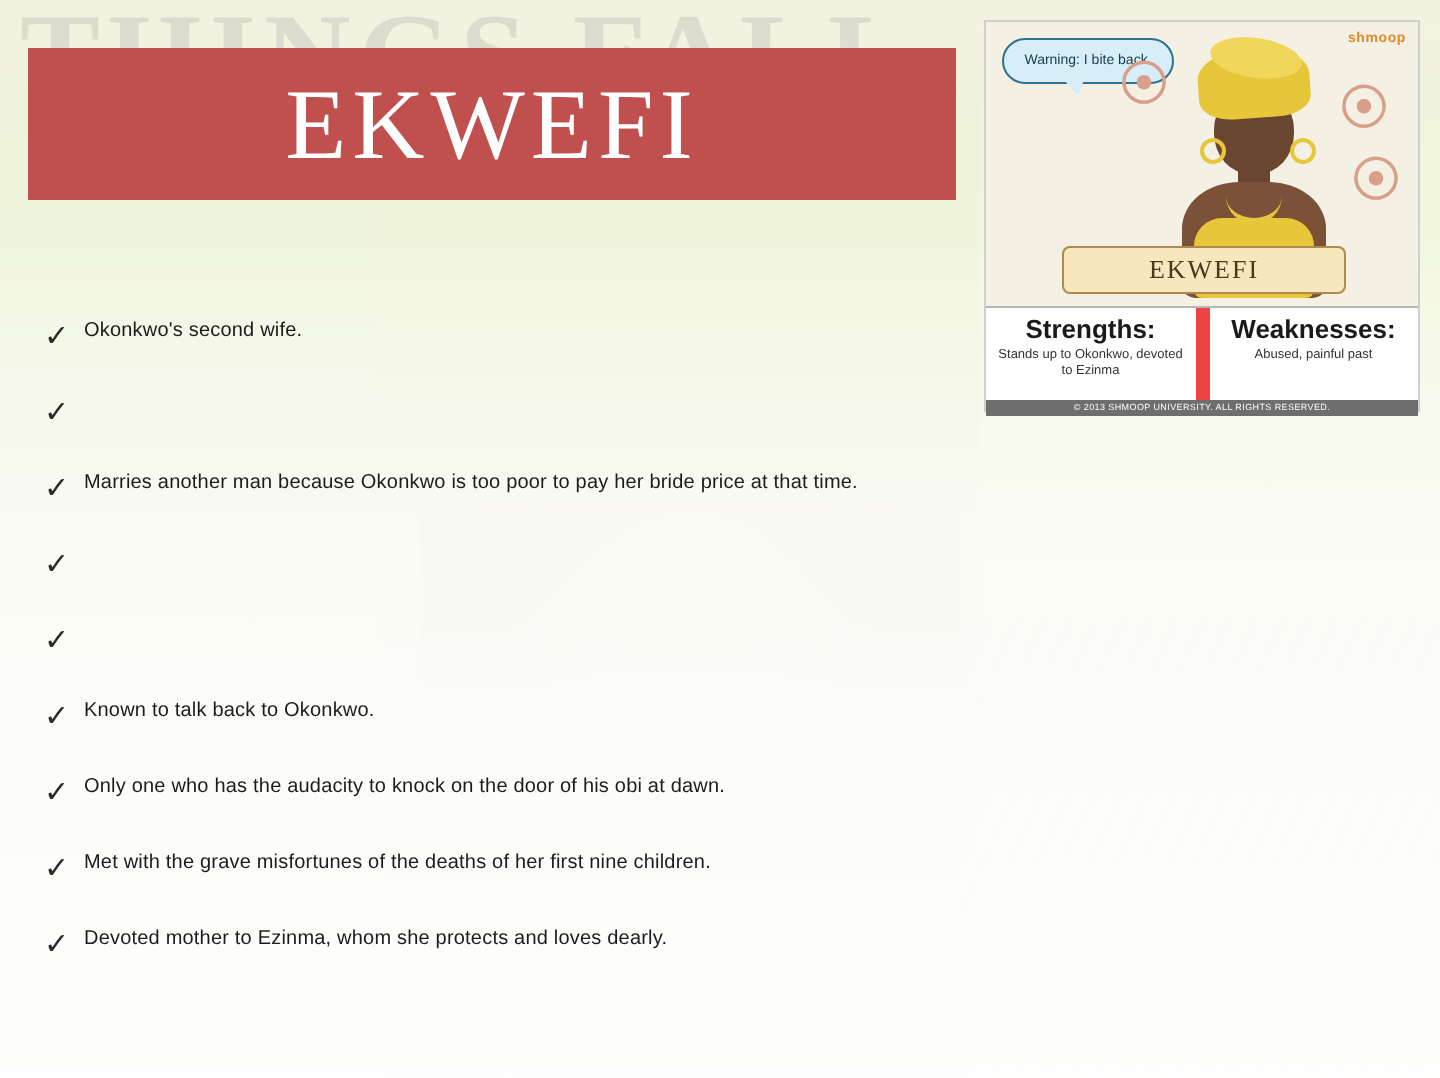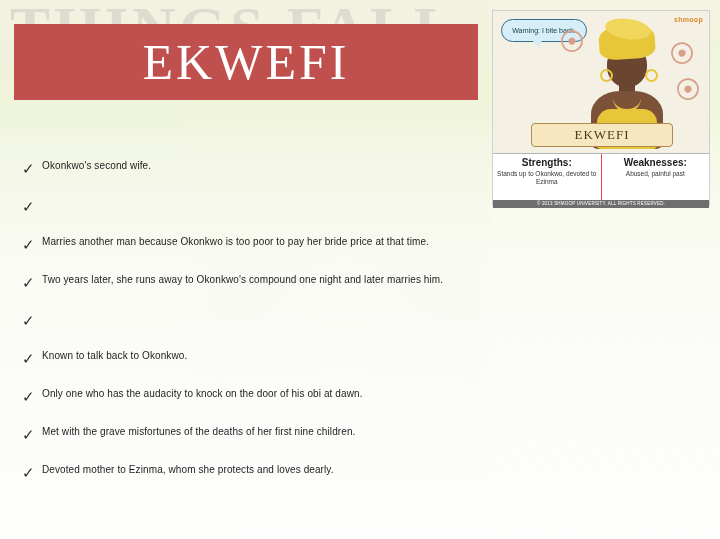--- a/index.html
+++ b/index.html
@@ -248,23 +248,23 @@
     display: flex;
     height: 46px;
     border-top: 1px solid #b7b7b7;
   }
   .card-col {
     flex: 1;
     padding: 3px 4px 0 4px;
     box-sizing: border-box;
     text-align: center;
   }
-  .card-col + .card-col { border-left: 1px solid #ef4444; }
+  .card-col + .card-col { border-left: 7px solid #ef4444; }
   .card-col-title {
-    font-size: 10px;
+    font-size: 13px;
     font-weight: bold;
     color: #1a1a1a;
     margin-bottom: 2px;
   }
   .card-col-body {
     font-size: 6.5px;
     line-height: 1.3;
     color: #333333;
   }
   .card-footer {
@@ -369,21 +369,20 @@
     </div>
     <div class="bullet">
       <span class="bullet-mark">✓</span>
     </div>
     <div class="bullet">
       <span class="bullet-mark">✓</span>
       <span class="bullet-text">Marries another man because Okonkwo is too poor to pay her bride price at that time.</span>
     </div>
     <div class="bullet">
       <span class="bullet-mark">✓</span>
-      <span class="bullet-text">Two years later, she runs away to Okonkwo's compound one night and later marries him.</span>
     </div>
     <div class="bullet">
       <span class="bullet-mark">✓</span>
     </div>
     <div class="bullet">
       <span class="bullet-mark">✓</span>
       <span class="bullet-text">Known to talk back to Okonkwo.</span>
     </div>
     <div class="bullet">
       <span class="bullet-mark">✓</span>

